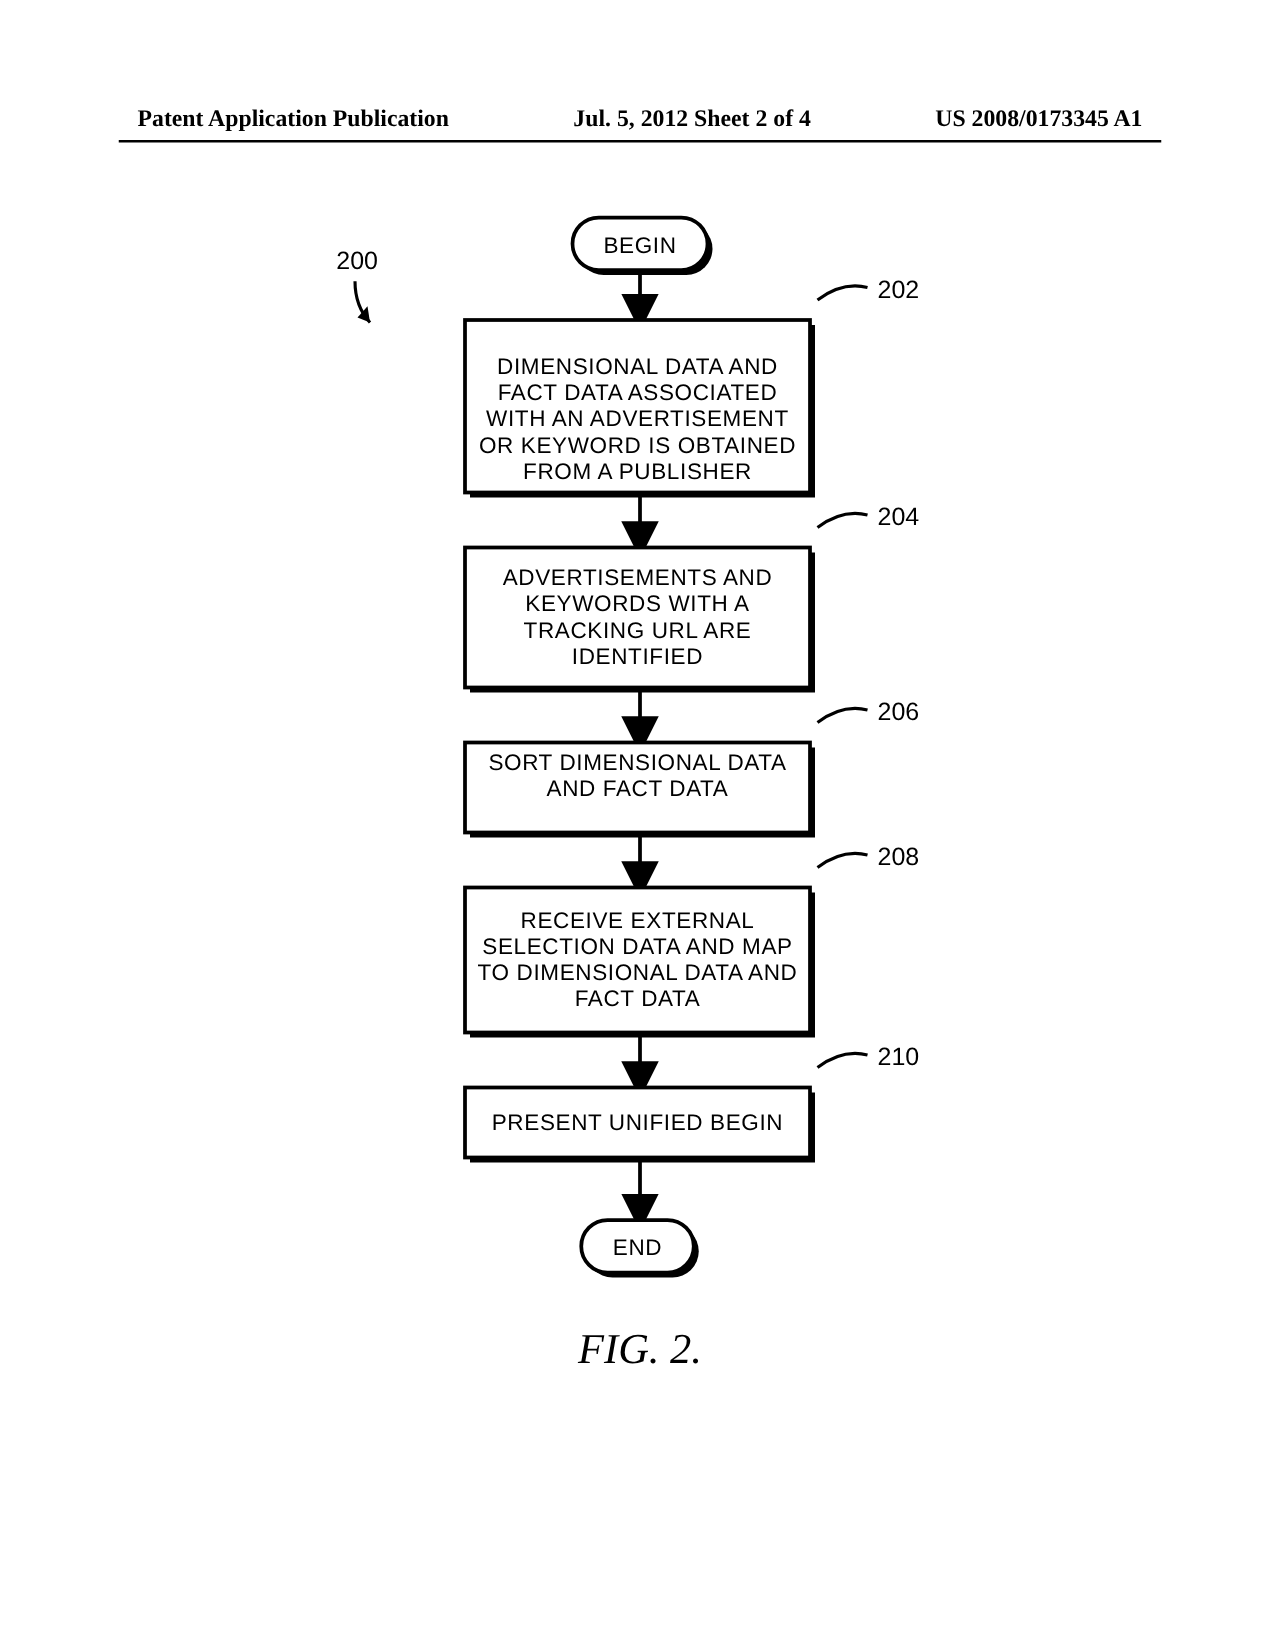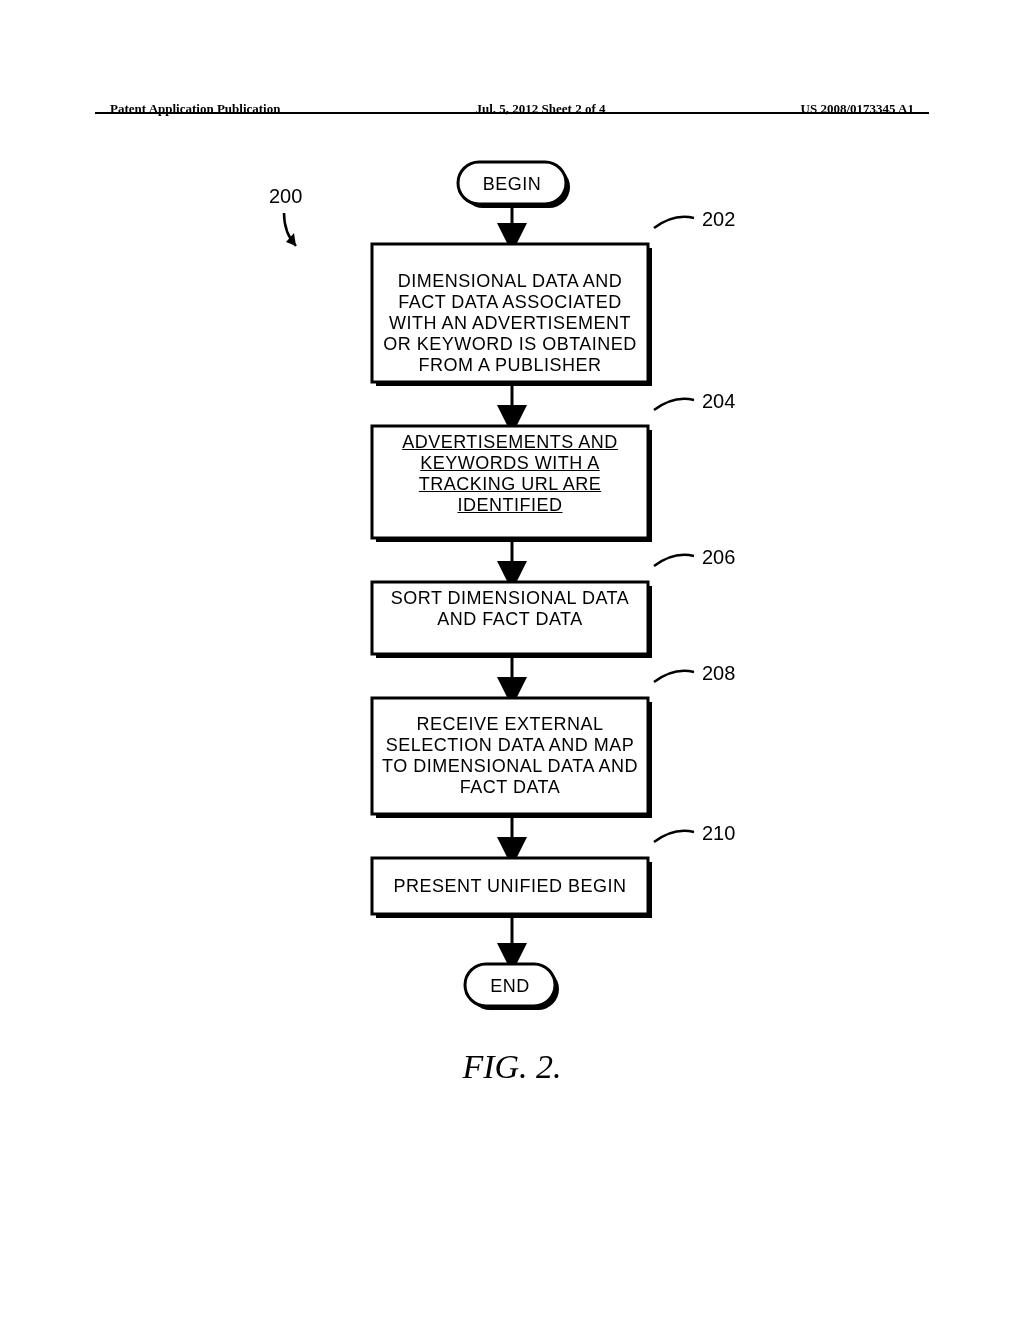--- a/index.html
+++ b/index.html
@@ -14,38 +14,37 @@
     background: #fff;
   }
   .header {
     position: absolute;
     top: 85px;
     left: 0; right: 0;
     display: flex;
     justify-content: space-between;
     padding: 0 110px 0 110px;
     font-family: "Times New Roman", Times, serif;
-    font-size: 13px;
-    margin-top: 16px;
+    font-size: 19px;
   }
   .header .left { font-weight: bold; }
   .header .mid { font-weight: bold; font-family: Liberation Serif, serif; }
   .header .right { font-weight: bold; }
   .header-rule {
     position: absolute;
     top: 112px;
     left: 95px;
     right: 95px;
     height: 0;
     border-top: 2px solid #000;
   }
 
   .flowwrap {
     position: absolute;
-    top: 158px;
+    top: 170px;
     left: 0;
     width: 987px;
   }
 
   svg { display: block; margin: 0 auto; }
 
   .node-text {
     font-family: Arial, Helvetica, sans-serif;
     font-size: 18px;
     letter-spacing: 0.5px;
@@ -106,21 +105,21 @@
       </g>
       <line x1="398" y1="224" x2="398" y2="262" stroke="#000" stroke-width="3" marker-end="url(#arrowhead)"></line>
 
       <path d="M540 252 Q560 237 580 242" stroke="#000" stroke-width="2.5" fill="none"></path>
       <text x="588" y="250" class="ref-text">204</text>
 
       <g>
         <rect x="262" y="272" width="276" height="112" fill="#000"></rect>
         <rect x="258" y="268" width="276" height="112" fill="#fff" stroke="#000" stroke-width="3"></rect>
         <foreignObject x="262" y="274" width="268" height="100">
-          <div xmlns="http://www.w3.org/1999/xhtml" style="width:100%;height:100%;display:flex;justify-content:center;text-align:center;text-decoration:underline;">
+          <div xmlns="http://www.w3.org/1999/xhtml" style="width:100%;height:100%;display:flex;align-items:center;justify-content:center;text-align:center;">
             <span class="node-text">ADVERTISEMENTS AND KEYWORDS WITH A TRACKING URL ARE IDENTIFIED</span>
           </div>
         </foreignObject>
       </g>
       <line x1="398" y1="380" x2="398" y2="418" stroke="#000" stroke-width="3" marker-end="url(#arrowhead)"></line>
 
       <path d="M540 408 Q560 393 580 398" stroke="#000" stroke-width="2.5" fill="none"></path>
       <text x="588" y="406" class="ref-text">206</text>
 
       <g>

